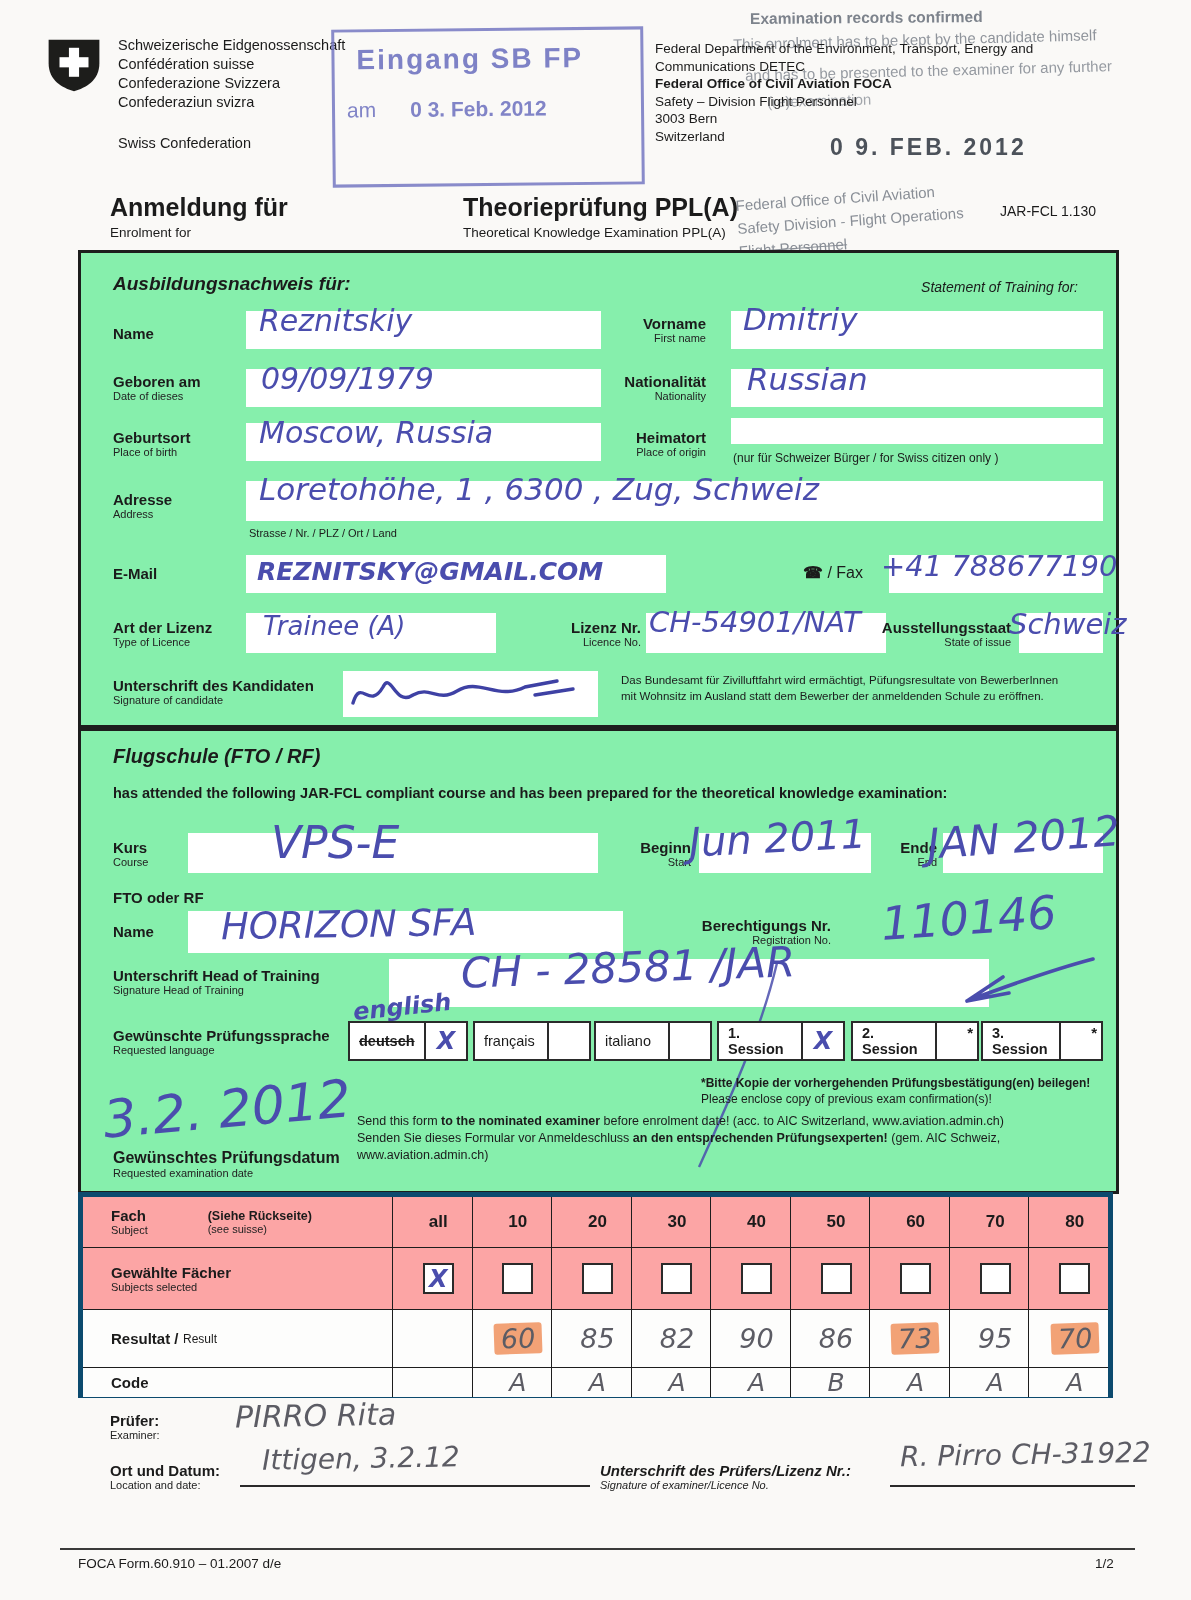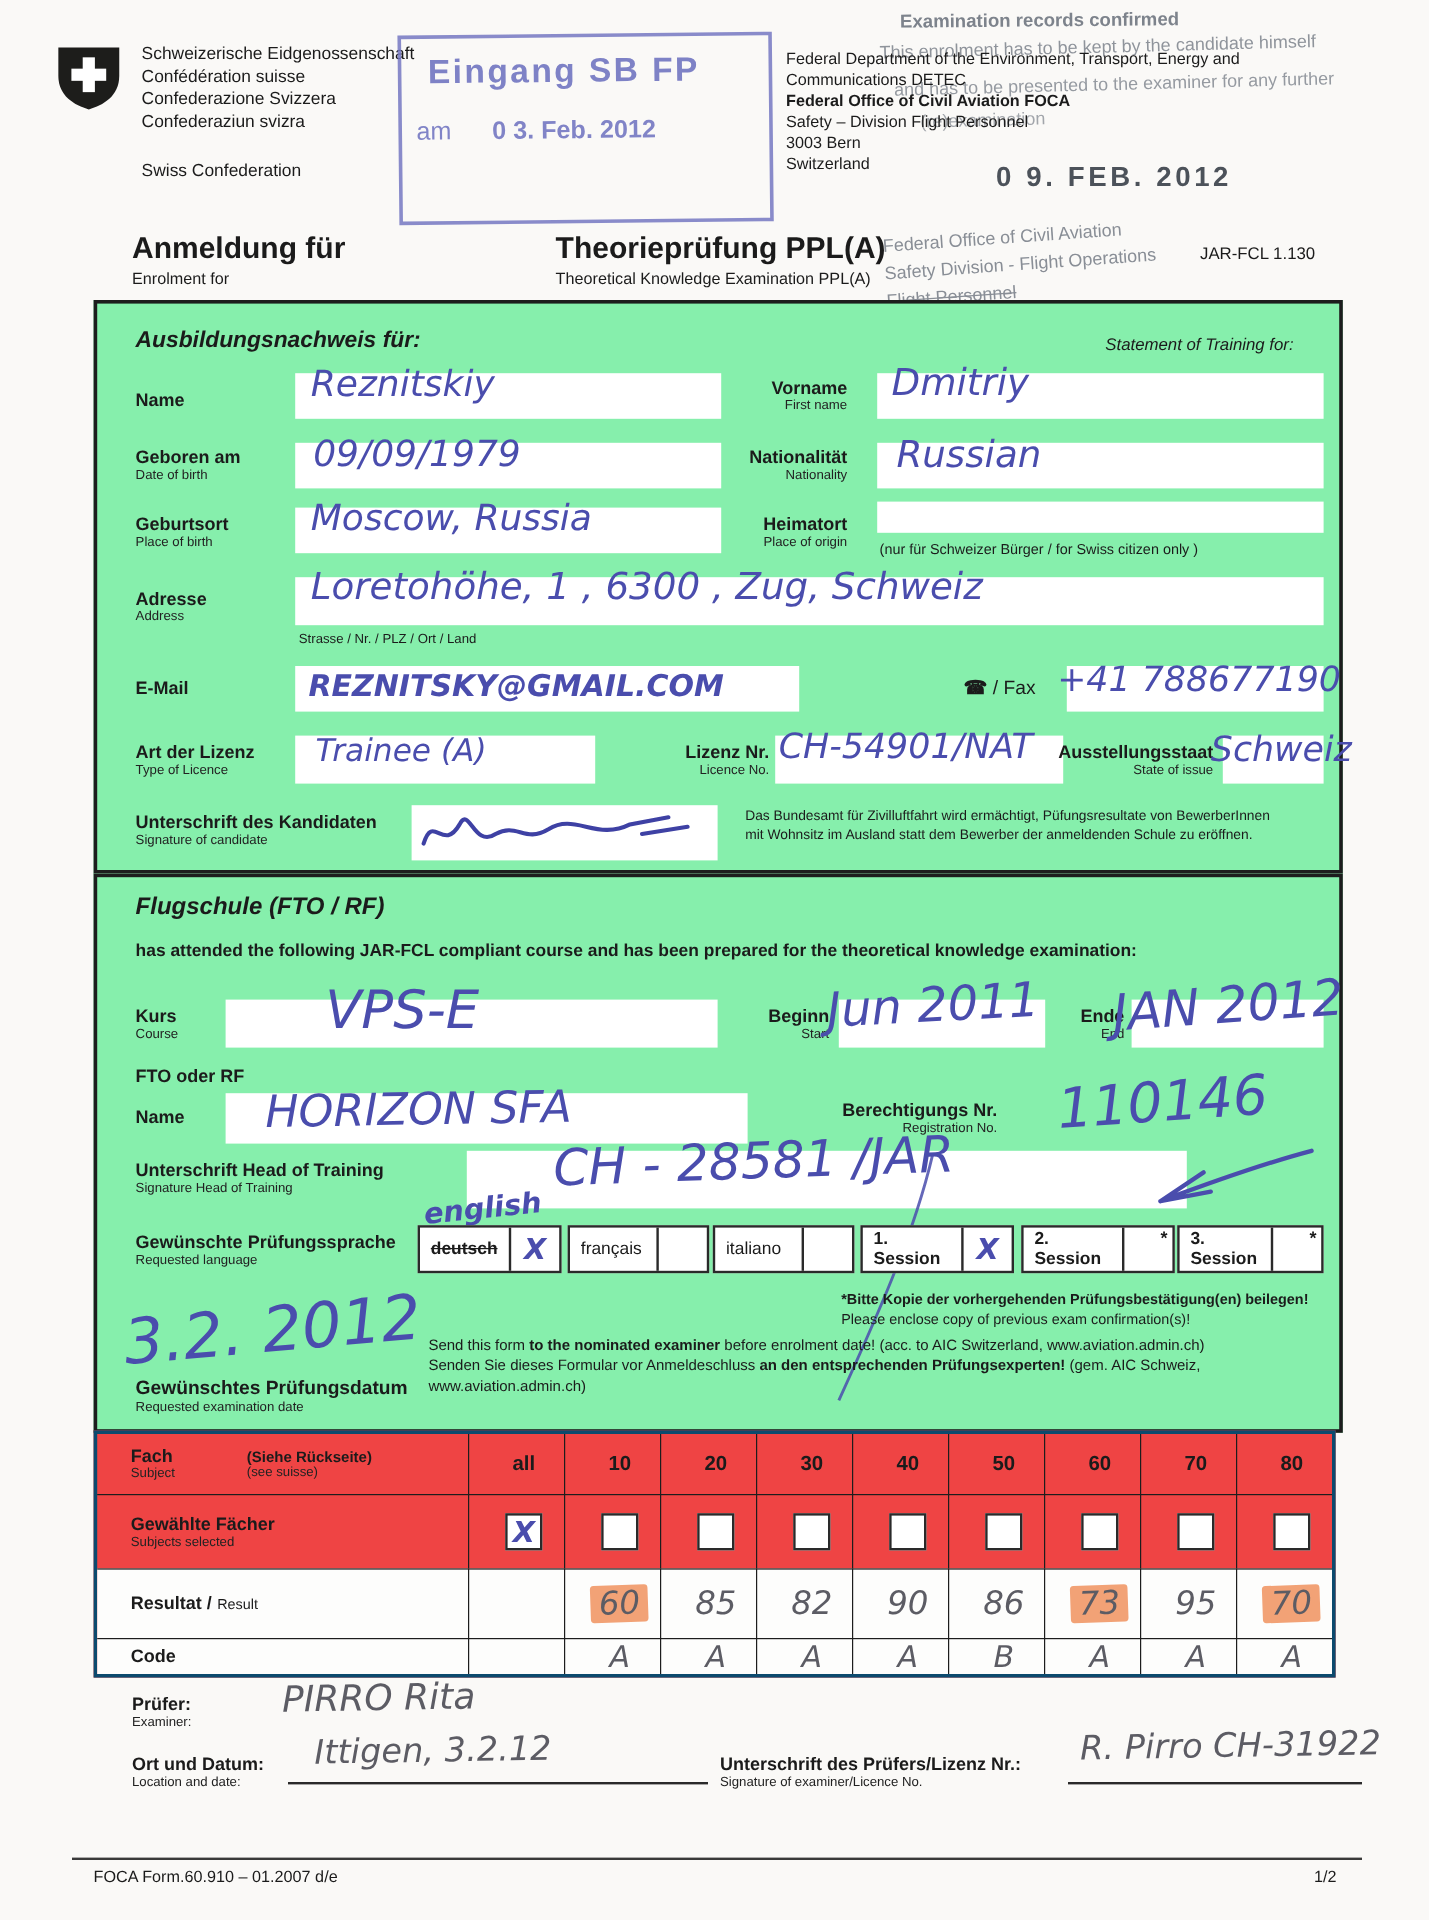--- a/index.html
+++ b/index.html
@@ -14,22 +14,22 @@
   .box{position:absolute;left:78px;width:1035px;background:#86efac;border:3px solid #1d1d1d;}
   .field{position:absolute;background:#ffffff;}
   .cb{width:27px;height:27px;background:#fff;border:2px solid #2a2a2a;display:flex;align-items:center;justify-content:center;}
   .cbmark{font-family:"DejaVu Sans",cursive;font-style:italic;font-weight:700;font-size:24px;color:#4a4dad;line-height:1;}
   .langbox{position:absolute;display:flex;background:#fff;border:2px solid #2a2a2a;height:40px;box-sizing:border-box;}
   .langlabel{display:flex;align-items:center;padding:0 9px;font-weight:700;font-size:14.5px;flex:1;}
   .langcb{width:40px;border-left:2px solid #2a2a2a;position:relative;display:flex;align-items:center;justify-content:center;}
   .star{position:absolute;top:1px;right:4px;font-size:15px;font-weight:700;}
   .stamp-blue{color:#7478c2;}
   .stamp-gray{color:#7d838c;}
-  .tbl{position:absolute;left:78px;top:1192px;width:1035px;height:206px;background:#ef4444;
-       border:3px solid #0c4a6e;display:grid;grid-template-columns:309px repeat(9,1fr);
+  .tbl{position:absolute;left:78px;top:1192px;width:1035px;height:206px;background:#fca5a5;
+       border:5px solid #0c4a6e;display:grid;grid-template-columns:309px repeat(9,1fr);
        grid-template-rows:50px 62px 58px 30px;box-sizing:border-box;}
   .tc{border-left:1.6px solid #1d1d1d;display:flex;align-items:center;justify-content:center;position:relative;padding-left:12px;}
   .tc.first{border-left:none;}
   .tc.rt{border-top:1.6px solid #1d1d1d;}
   .white{background:#fdfdfc;}
   .colhead{font-weight:700;font-size:17px;}
   .res{font-family:"DejaVu Sans",cursive;font-style:italic;font-size:27px;color:#5c5c64;}
   .hl{background:#f2a276;padding:0 7px;border-radius:3px;transform:rotate(-2deg);display:inline-block;}
   .code{font-family:"DejaVu Sans",cursive;font-style:italic;font-size:25px;color:#5c5c64;}
   .underl{border-bottom:2px solid #2a2a2a;}
@@ -106,21 +106,21 @@
     <div class="abs hw" style="left:178px;top:50px;font-size:30px;">Reznitskiy</div>
     <div class="abs" style="left:510px;top:62px;width:115px;text-align:right;">
       <div class="lbl">Vorname</div>
       <div class="sub">First name</div>
     </div>
     <div class="field" style="left:650px;top:58px;width:372px;height:38px;"></div>
     <div class="abs hw" style="left:662px;top:48px;font-size:31px;">Dmitriy</div>
 
     <div class="abs" style="left:32px;top:120px;">
       <div class="lbl">Geboren am</div>
-      <div class="sub">Date of birth</div>
+      <div class="sub">Date of dieses</div>
     </div>
     <div class="field" style="left:165px;top:116px;width:355px;height:38px;"></div>
     <div class="abs hw" style="left:180px;top:108px;font-size:30px;">09/09/1979</div>
     <div class="abs" style="left:500px;top:120px;width:125px;text-align:right;">
       <div class="lbl">Nationalität</div>
       <div class="sub">Nationality</div>
     </div>
     <div class="field" style="left:650px;top:116px;width:372px;height:38px;"></div>
     <div class="abs hw" style="left:666px;top:108px;font-size:31px;">Russian</div>
 
@@ -426,21 +426,21 @@
   </div>
   <div class="abs hw pencil" style="left:235px;top:1398px;font-size:30px;transform:rotate(-1deg);">PIRRO  Rita</div>
 
   <div class="abs" style="left:110px;top:1462px;">
     <div class="lbl">Ort und Datum:</div>
     <div class="sub">Location and date:</div>
   </div>
   <div class="abs underl" style="left:240px;top:1445px;width:350px;height:40px;"></div>
   <div class="abs hw pencil" style="left:262px;top:1442px;font-size:28px;transform:rotate(-1deg);">Ittigen, 3.2.12</div>
 
-  <div class="abs" style="left:600px;top:1462px;">
+  <div class="abs" style="left:600px;top:1462px;font-style:italic;">
     <div class="lbl">Unterschrift des Prüfers/Lizenz Nr.:</div>
     <div class="sub">Signature of examiner/Licence No.</div>
   </div>
   <div class="abs underl" style="left:890px;top:1445px;width:245px;height:40px;"></div>
   <div class="abs hw pencil" style="left:900px;top:1438px;font-size:28px;transform:rotate(-1deg);">R. Pirro   CH-31922</div>
 
   <div class="abs" style="left:60px;top:1548px;width:1075px;border-top:2px solid #3a3a3a;"></div>
   <div class="abs" style="left:78px;top:1556px;font-size:13.5px;">FOCA Form.60.910 – 01.2007 d/e</div>
   <div class="abs" style="left:1095px;top:1556px;font-size:13.5px;">1/2</div>
 

